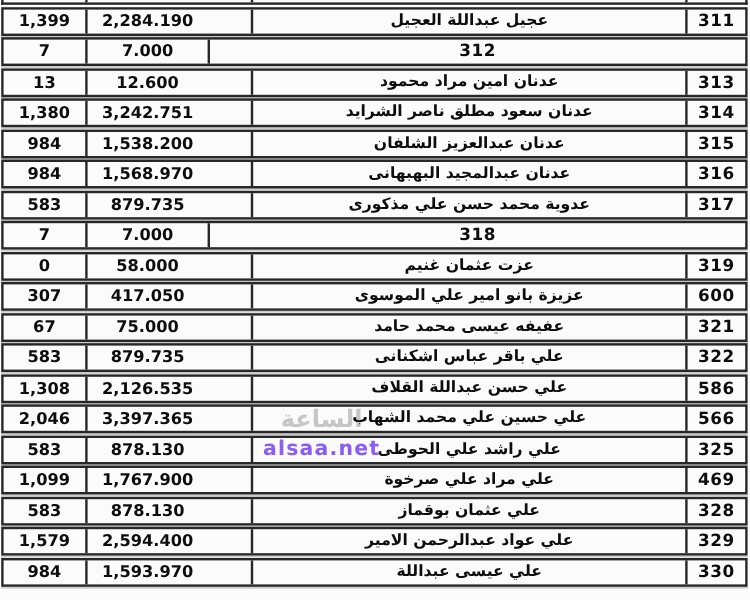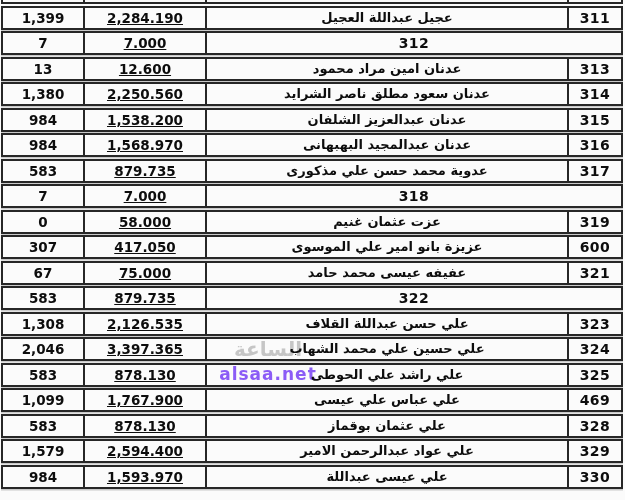--- a/index.html
+++ b/index.html
@@ -72,23 +72,23 @@
     justify-content: center;
     font-weight: bold;
     color: #0d0d0d;
     font-size: 13.5px;
     line-height: 20px;
     white-space: nowrap;
     overflow: hidden;
   }
   .cell + .cell { border-left: 2px solid #272727; }
 
-  .c-count  { width: 80px; }
-  .c-amount { width: 122px; text-decoration: underline; }
-  .c-name   { width: 362px; direction: rtl; font-size: 13px; }
+  .c-count  { width: 68px; }
+  .c-amount { width: 102px; }
+  .c-name   { width: 362px; direction: rtl; font-size: 13px; margin-left: 36px; }
   .c-serial { flex: 1; font-size: 14px; letter-spacing: 0.5px; }
 </style>
 </head>
 <body>
 
 <div class="watermark">
   <div class="wm-ar">الساعة</div>
   <div class="wm-en">alsaa.net</div>
 </div>
 
@@ -117,21 +117,21 @@
 
   <div class="row">
     <div class="cell c-count">13</div>
     <div class="cell c-amount">12.600</div>
     <div class="cell c-name">عدنان امين مراد محمود</div>
     <div class="cell c-serial">313</div>
   </div>
 
   <div class="row">
     <div class="cell c-count">1,380</div>
-    <div class="cell c-amount">2,250.560</div>
+    <div class="cell c-amount">3,242.751</div>
     <div class="cell c-name">عدنان سعود مطلق ناصر الشرايد</div>
     <div class="cell c-serial">314</div>
   </div>
 
   <div class="row">
     <div class="cell c-count">984</div>
     <div class="cell c-amount">1,538.200</div>
     <div class="cell c-name">عدنان عبدالعزيز الشلفان</div>
     <div class="cell c-serial">315</div>
   </div>
@@ -173,48 +173,49 @@
   <div class="row">
     <div class="cell c-count">67</div>
     <div class="cell c-amount">75.000</div>
     <div class="cell c-name">عفيفه عيسى محمد حامد</div>
     <div class="cell c-serial">321</div>
   </div>
 
   <div class="row">
     <div class="cell c-count">583</div>
     <div class="cell c-amount">879.735</div>
+    <div class="cell c-name">علي باقر عباس اشكنانى</div>
     <div class="cell c-serial">322</div>
   </div>
 
   <div class="row">
     <div class="cell c-count">1,308</div>
     <div class="cell c-amount">2,126.535</div>
     <div class="cell c-name">علي حسن عبداللة القلاف</div>
-    <div class="cell c-serial">323</div>
+    <div class="cell c-serial">586</div>
   </div>
 
   <div class="row">
     <div class="cell c-count">2,046</div>
     <div class="cell c-amount">3,397.365</div>
     <div class="cell c-name">علي حسين علي محمد الشهاب</div>
-    <div class="cell c-serial">324</div>
+    <div class="cell c-serial">566</div>
   </div>
 
   <div class="row">
     <div class="cell c-count">583</div>
     <div class="cell c-amount">878.130</div>
     <div class="cell c-name">علي راشد علي الحوطى</div>
     <div class="cell c-serial">325</div>
   </div>
 
   <div class="row">
     <div class="cell c-count">1,099</div>
     <div class="cell c-amount">1,767.900</div>
-    <div class="cell c-name">علي عباس علي عيسى</div>
+    <div class="cell c-name">علي مراد علي صرخوة</div>
     <div class="cell c-serial">469</div>
   </div>
 
 
   <div class="row">
     <div class="cell c-count">583</div>
     <div class="cell c-amount">878.130</div>
     <div class="cell c-name">علي عثمان بوقماز</div>
     <div class="cell c-serial">328</div>
   </div>

